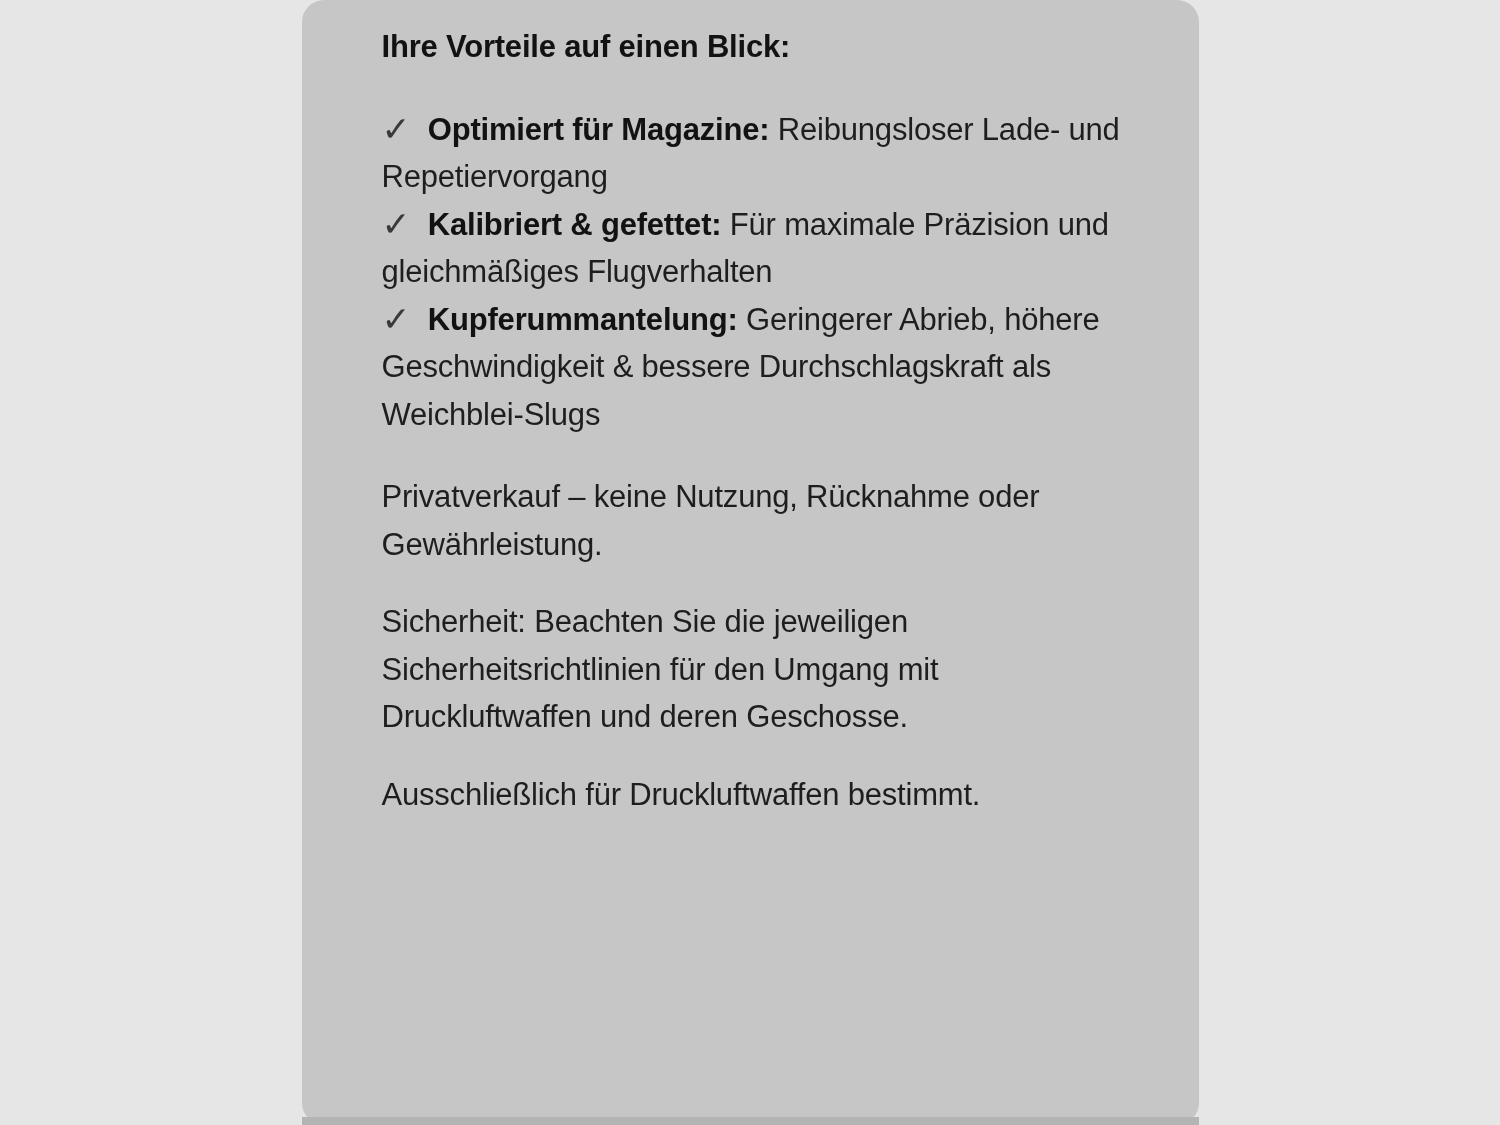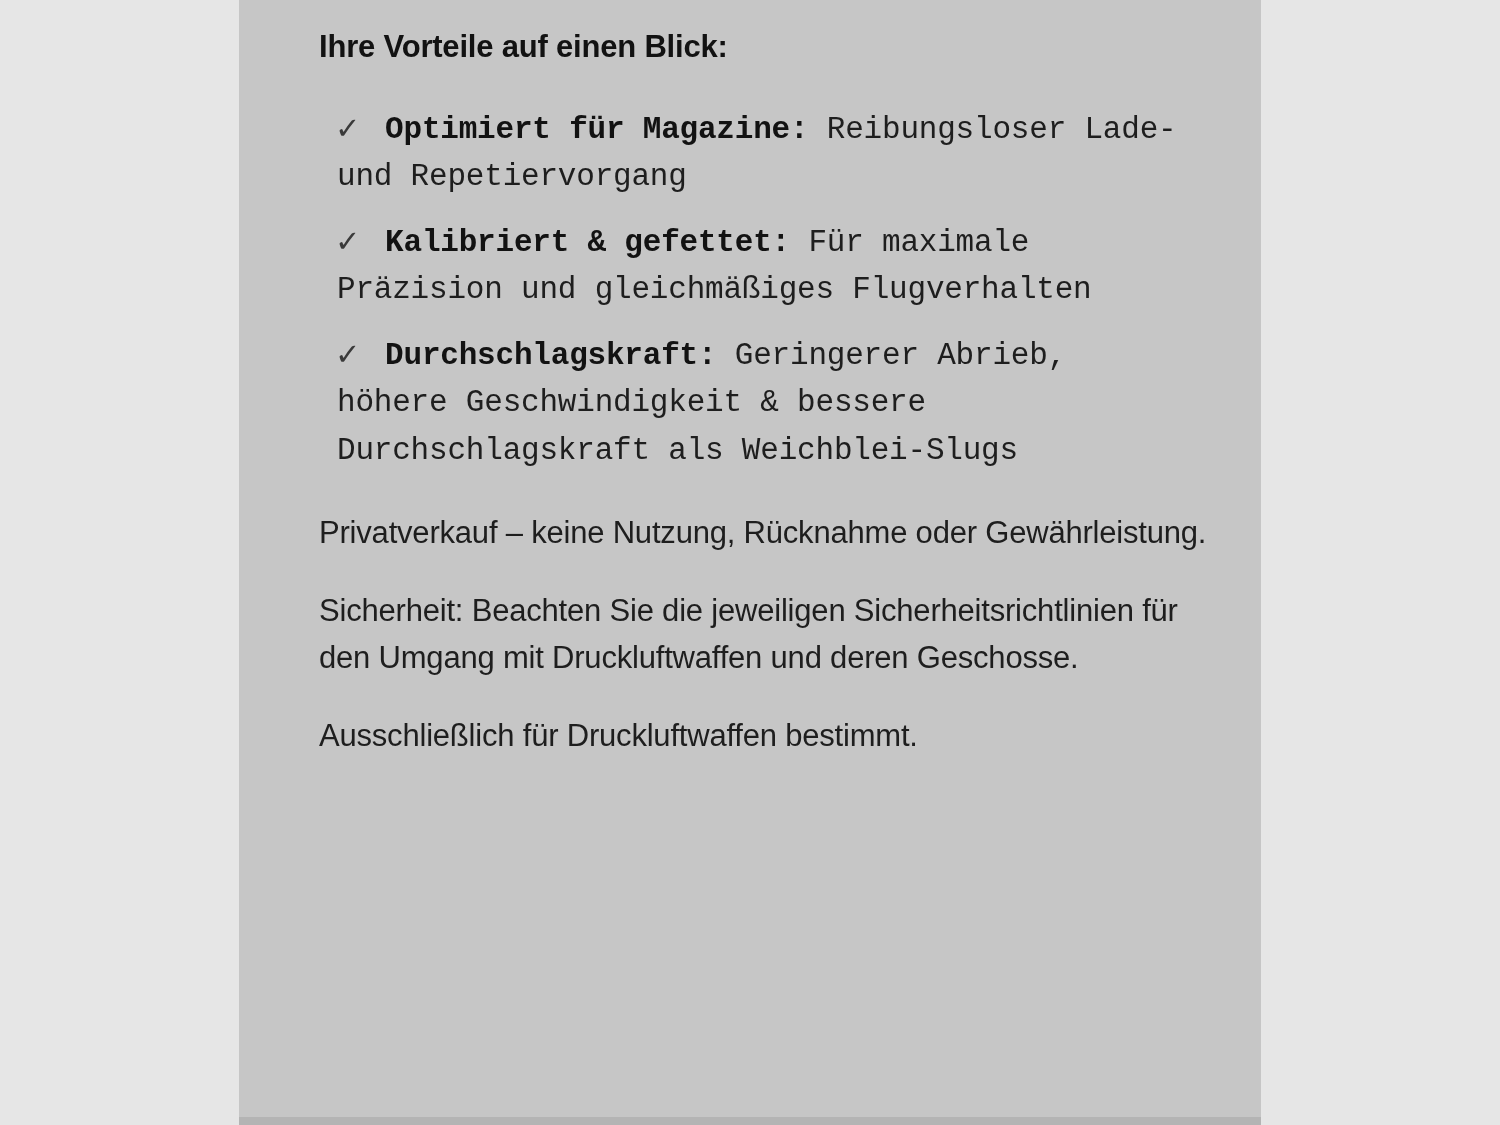--- a/index.html
+++ b/index.html
@@ -17,39 +17,40 @@
   }
   body {
     width: 1500px;
     height: 1125px;
     background: var(--outer-bg);
     font-family: "Liberation Sans", "DejaVu Sans", sans-serif;
     overflow: hidden;
   }
   .panel {
     position: relative;
-    width: 1022px;
+    width: 897px;
     height: 1125px;
     margin: 0 auto;
     background: var(--panel-bg);
     padding: 23px 50px 40px 80px;
     color: var(--text);
     font-size: 31px;
     line-height: 47.5px;
     letter-spacing: -0.2px;
+    border-radius: 22px;
   }
   h2 {
     margin: 0;
     font-size: 31px;
     line-height: 47.5px;
     font-weight: 700;
     color: var(--heading);
   }
   .group { margin-top: 35px; }
-  .check-item { margin: 18px; font-family: Liberation Mono, monospace; }
+  .check-item { margin: 0; }
   .check {
     display: inline-block;
     font-weight: 700;
     font-size: 1.12em;
     line-height: 1;
     color: var(--check);
     margin-right: 9px;
     transform: translateY(1px);
   }
   .check-item b { color: var(--heading); }
@@ -78,21 +79,21 @@
       <b>Optimiert für Magazine:</b>
       <span>Reibungsloser Lade- und Repetiervorgang</span>
     </div>
     <div class="check-item">
       <span class="check">✓</span>
       <b>Kalibriert &amp; gefettet:</b>
       <span>Für maximale Präzision und gleichmäßiges Flugverhalten</span>
     </div>
     <div class="check-item">
       <span class="check">✓</span>
-      <b>Durchschlagskraft:</b>
+      <b>Kupferummantelung:</b>
       <span>Geringerer Abrieb, höhere Geschwindigkeit &amp; bessere Durchschlagskraft als Weichblei-Slugs</span>
     </div>
   </div>
 
 
   <div class="group">
     <p>Privatverkauf – keine Nutzung, Rücknahme oder Gewährleistung.</p>
     <p>Sicherheit: Beachten Sie die jeweiligen Sicherheitsrichtlinien für den Umgang mit Druckluftwaffen und deren Geschosse.</p>
     <p>Ausschließlich für Druckluftwaffen bestimmt.</p>
   </div>

